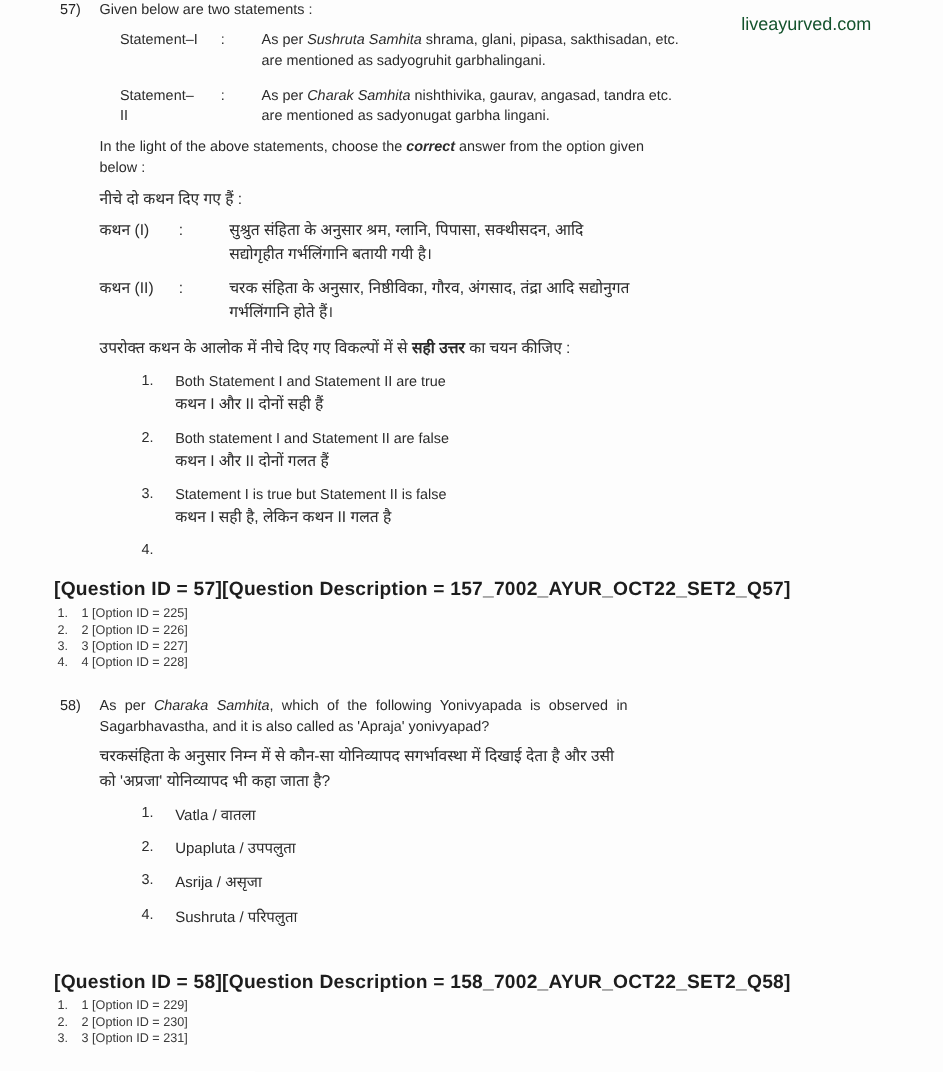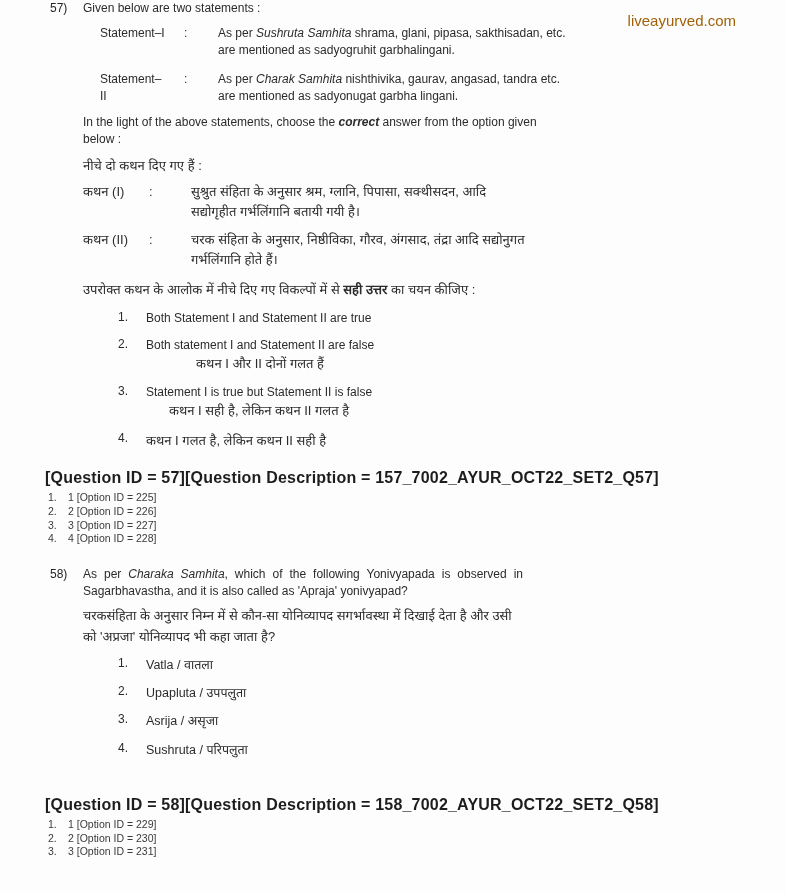--- a/index.html
+++ b/index.html
@@ -7,22 +7,22 @@
   body { font-family:"Liberation Sans", sans-serif; }
   .page {
     position:relative;
     width:786px; height:893px;
     margin:0 auto;
     background:#fdfdfd;
     color:#2b2b2b;
     overflow:hidden;
   }
   .watermark {
-    position:absolute; top:12px; right:50px;
-    font-size:15px; color:#a16207;
+    position:absolute; top:12px; right:60px;
+    font-size:15px; color:#14532d;
   }
   .en  { font-size:12px; line-height:1.4; }
   .hi  { font-size:13px; line-height:1.55; }
   .qrow { display:flex; margin-left:50px; }
   .qnum { flex:none; width:33px; font-size:12px; color:#242424; }
   .qbody { flex:none; }
 
   
   .strow { display:flex; margin-left:100px;gap:16px; }
   .stlabel { flex:none; width:68px; }
@@ -35,21 +35,21 @@
   .ktcolon { flex:none; width:42px; }
   .kttext  { flex:none; width:334px; }
 
   .para { margin-left:83px; }
   .w468 { width:468px; }
   .w440 { width:440px; text-align:justify; }
 
   
   .opt { display:flex; margin-left:118px; }
   .optnum { flex:none; width:28px; font-size:12px; }
-  .optline { display:block;text-align:center; }
+  .optline { display:block; }
 
   
   .meta {
     margin-left:45px;
     font-size:16px; font-weight:bold; color:#1d1d1d;
     letter-spacing:0.2px;
   }
   .oid {
     display:flex; margin-left:48px;
     font-size:10.5px; color:#3a3a3a; line-height:1.3;
@@ -119,40 +119,40 @@
       <span class="ktcolon">:</span>
       <span class="kttext">चरक संहिता के अनुसार, निष्ठीविका, गौरव, अंगसाद, तंद्रा आदि सद्योनुगत गर्भलिंगानि होते हैं।</span>
     </div>
 
     <div class="para hi mt-ihi"><span>उपरोक्त कथन के आलोक में नीचे दिए गए विकल्पों में से </span><span class="bold">सही उत्तर</span><span> का चयन कीजिए :</span></div>
 
     <div class="opt mt-opt1">
       <span class="optnum">1.</span>
       <span>
         <span class="optline en">Both Statement I and Statement II are true</span>
+        <span class="optline hi">कथन I और II दोनों सही हैं</span>
       </span>
     </div>
     <div class="opt mt-opt">
       <span class="optnum">2.</span>
       <span>
         <span class="optline en">Both statement I and Statement II are false</span>
         <span class="optline hi">कथन I और II दोनों गलत हैं</span>
       </span>
     </div>
     <div class="opt mt-opt">
       <span class="optnum">3.</span>
       <span>
         <span class="optline en">Statement I is true but Statement II is false</span>
         <span class="optline hi">कथन I सही है, लेकिन कथन II गलत है</span>
       </span>
     </div>
     <div class="opt mt-opt">
       <span class="optnum">4.</span>
       <span>
-        <span class="optline hi">कथन I गलत है, लेकिन कथन II सही है</span>
       </span>
     </div>
 
     <div class="meta mt-meta">[Question ID = 57][Question Description = 157_7002_AYUR_OCT22_SET2_Q57]</div>
 
     <div class="oid mt-oid1">
       <span class="oidnum">1.</span>
       <span>1 [Option ID = 225]</span>
     </div>
     <div class="oid">

